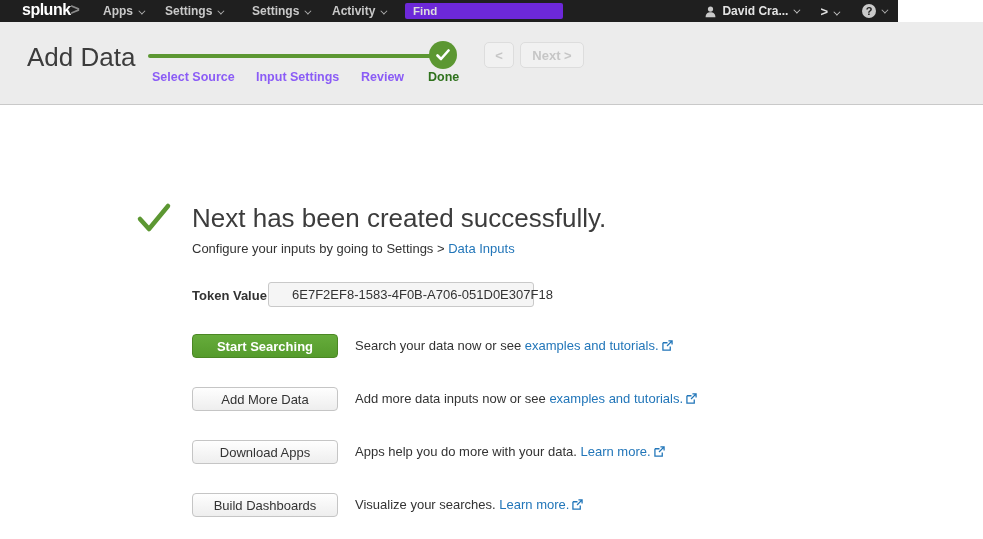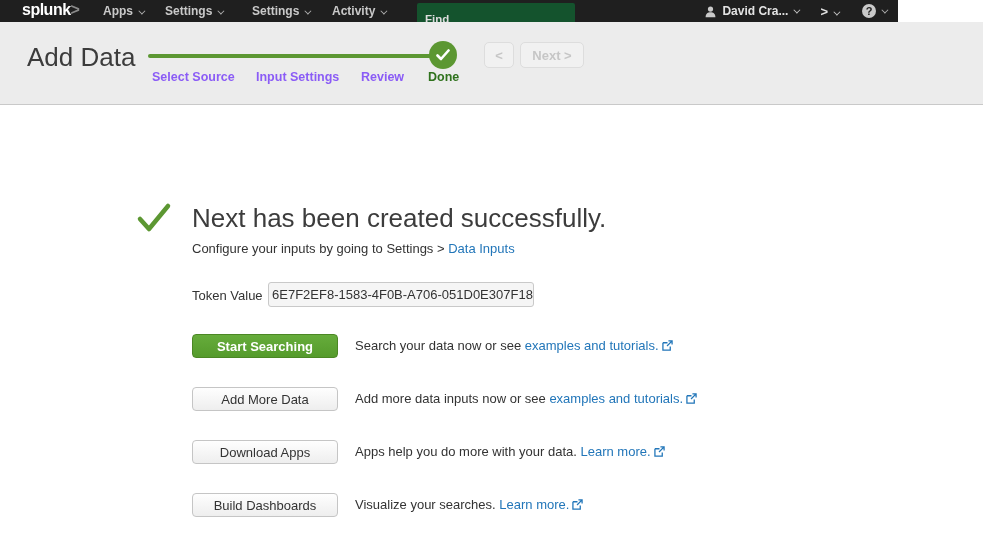--- a/index.html
+++ b/index.html
@@ -11,23 +11,23 @@
     background:#1f1f1f; color:#c9c9c9; }
   .logo { position:absolute; left:22px; top:1px; font-size:16px; font-weight:bold;
     color:#fff; letter-spacing:-0.5px; }
   .logo .caret { color:#8a8a8a; font-weight:bold; }
   .navitem { position:absolute; top:4px; font-size:12px; font-weight:bold;
     color:#c9c9c9; cursor:pointer; white-space:nowrap; }
   .chev { display:inline-block; width:5px; height:5px; border-right:1.5px solid currentColor;
     border-bottom:1.5px solid currentColor; transform:rotate(45deg) translateY(-2px);
     margin-left:5px; opacity:.85; }
   .find { position:absolute; left:405px; top:3px; width:158px; height:16px;
-    background:#14532d; border:none; border-radius:2px; color:#eee;
-    font-size:11.5px; font-weight:bold; padding:16px 8px; outline:none;
-    font-family:"Liberation Sans", sans-serif;margin-left:12px; }
+    background:#6d28d9; border:none; border-radius:2px; color:#eee;
+    font-size:11.5px; font-weight:bold; padding:0 8px; outline:none;
+    font-family:"Liberation Sans", sans-serif; }
   .find::placeholder { color:#ddd; opacity:1; }
   .nav-right { position:absolute; right:12px; top:0; height:22px; display:flex;
     align-items:center; }
   .user-block { display:flex; align-items:center; font-size:12px; font-weight:bold;
     color:#e3e3e3; cursor:pointer; }
   .person-svg { margin-right:5px; display:block; }
   .gt-block { margin-left:22px; font-size:13px; font-weight:bold; color:#e3e3e3;
     cursor:pointer; }
   .help-block { margin-left:24px; display:flex; align-items:center; cursor:pointer; }
   .qcircle { display:inline-block; width:14px; height:14px; border-radius:50%;
@@ -51,24 +51,24 @@
     font-weight:bold; text-align:center; cursor:default;
     font-family:"Liberation Sans", sans-serif; }
 
   
   .big-check { position:absolute; left:136px; top:200px; }
   .success-title { position:absolute; left:192px; top:203px; font-size:26px;
     color:#3c3c3c; font-weight:400; }
   .configure-line { position:absolute; left:192px; top:241px; font-size:13px;
     color:#333; }
   a.lnk { color:#2276b9; text-decoration:none; cursor:pointer; }
-  .token-label { position:absolute; left:192px; top:288px; font-size:13px; color:#333; }
+  .token-label { position:absolute; left:192px; top:288px; font-size:13px; color:#333;font-weight:bold; }
   .token-box { position:absolute; left:268px; top:282px; width:266px; height:25px;
     background:#f5f5f5; border:1px solid #c9c9c9; border-radius:3px;
-    font-size:13px; color:#333; line-height:23px; padding-left:3px;
+    font-size:13px; color:#333; line-height:23px; padding-left:23px;
     white-space:nowrap; }
   .action-row { position:absolute; left:192px; width:700px; height:24px; }
   .act-btn { position:absolute; left:0; top:0; width:146px; height:24px;
     border-radius:4px; font-size:13px; text-align:center; cursor:pointer;
     font-family:"Liberation Sans", sans-serif;
     background:linear-gradient(#fefefe,#eeeeee); border:1px solid #c5c5c5;
     color:#333; }
   .act-btn.primary { background:linear-gradient(#66ac3b,#559b2c);
     border:1px solid #4b8724; color:#fff; font-weight:bold; }
   .act-desc { position:absolute; left:163px; top:0; font-size:13px; color:#333;

